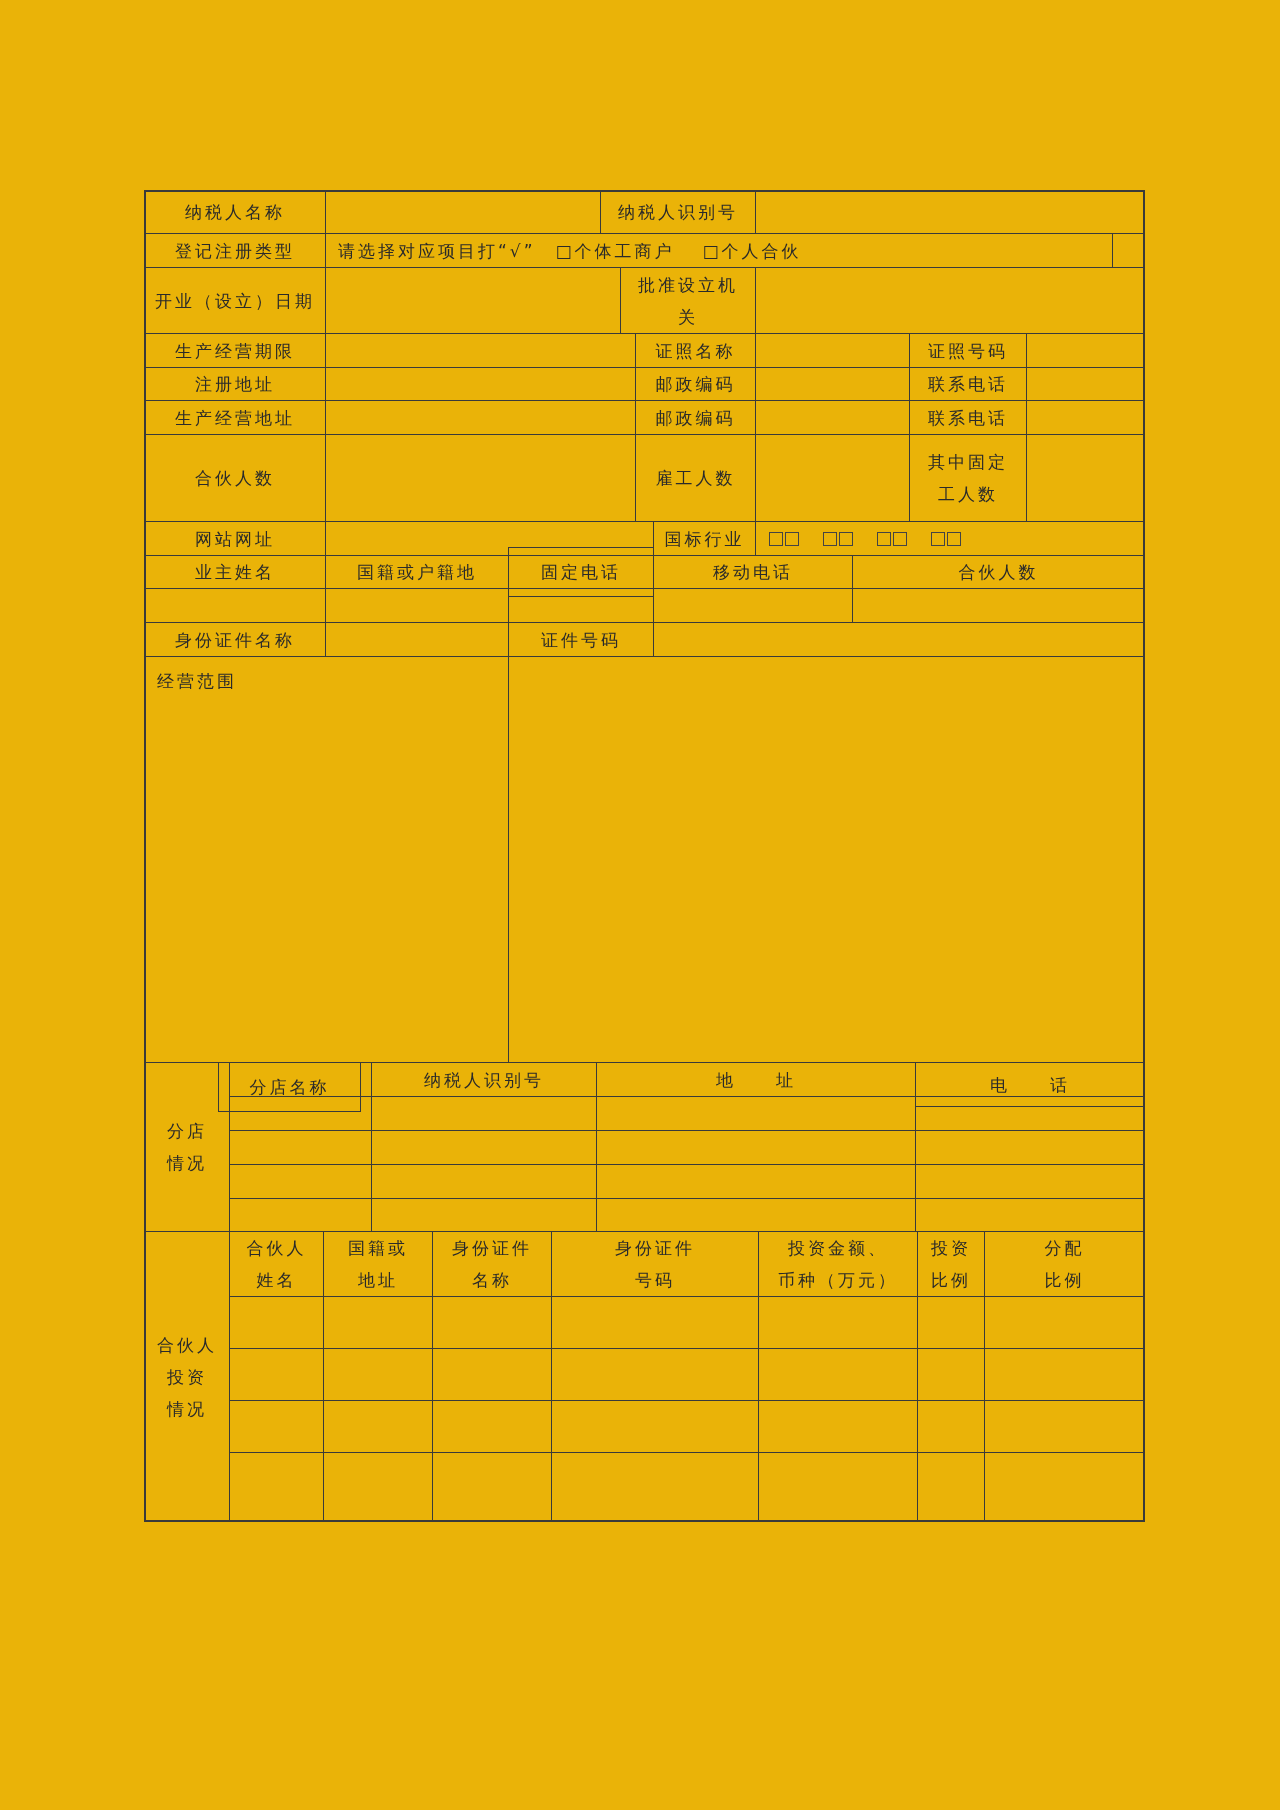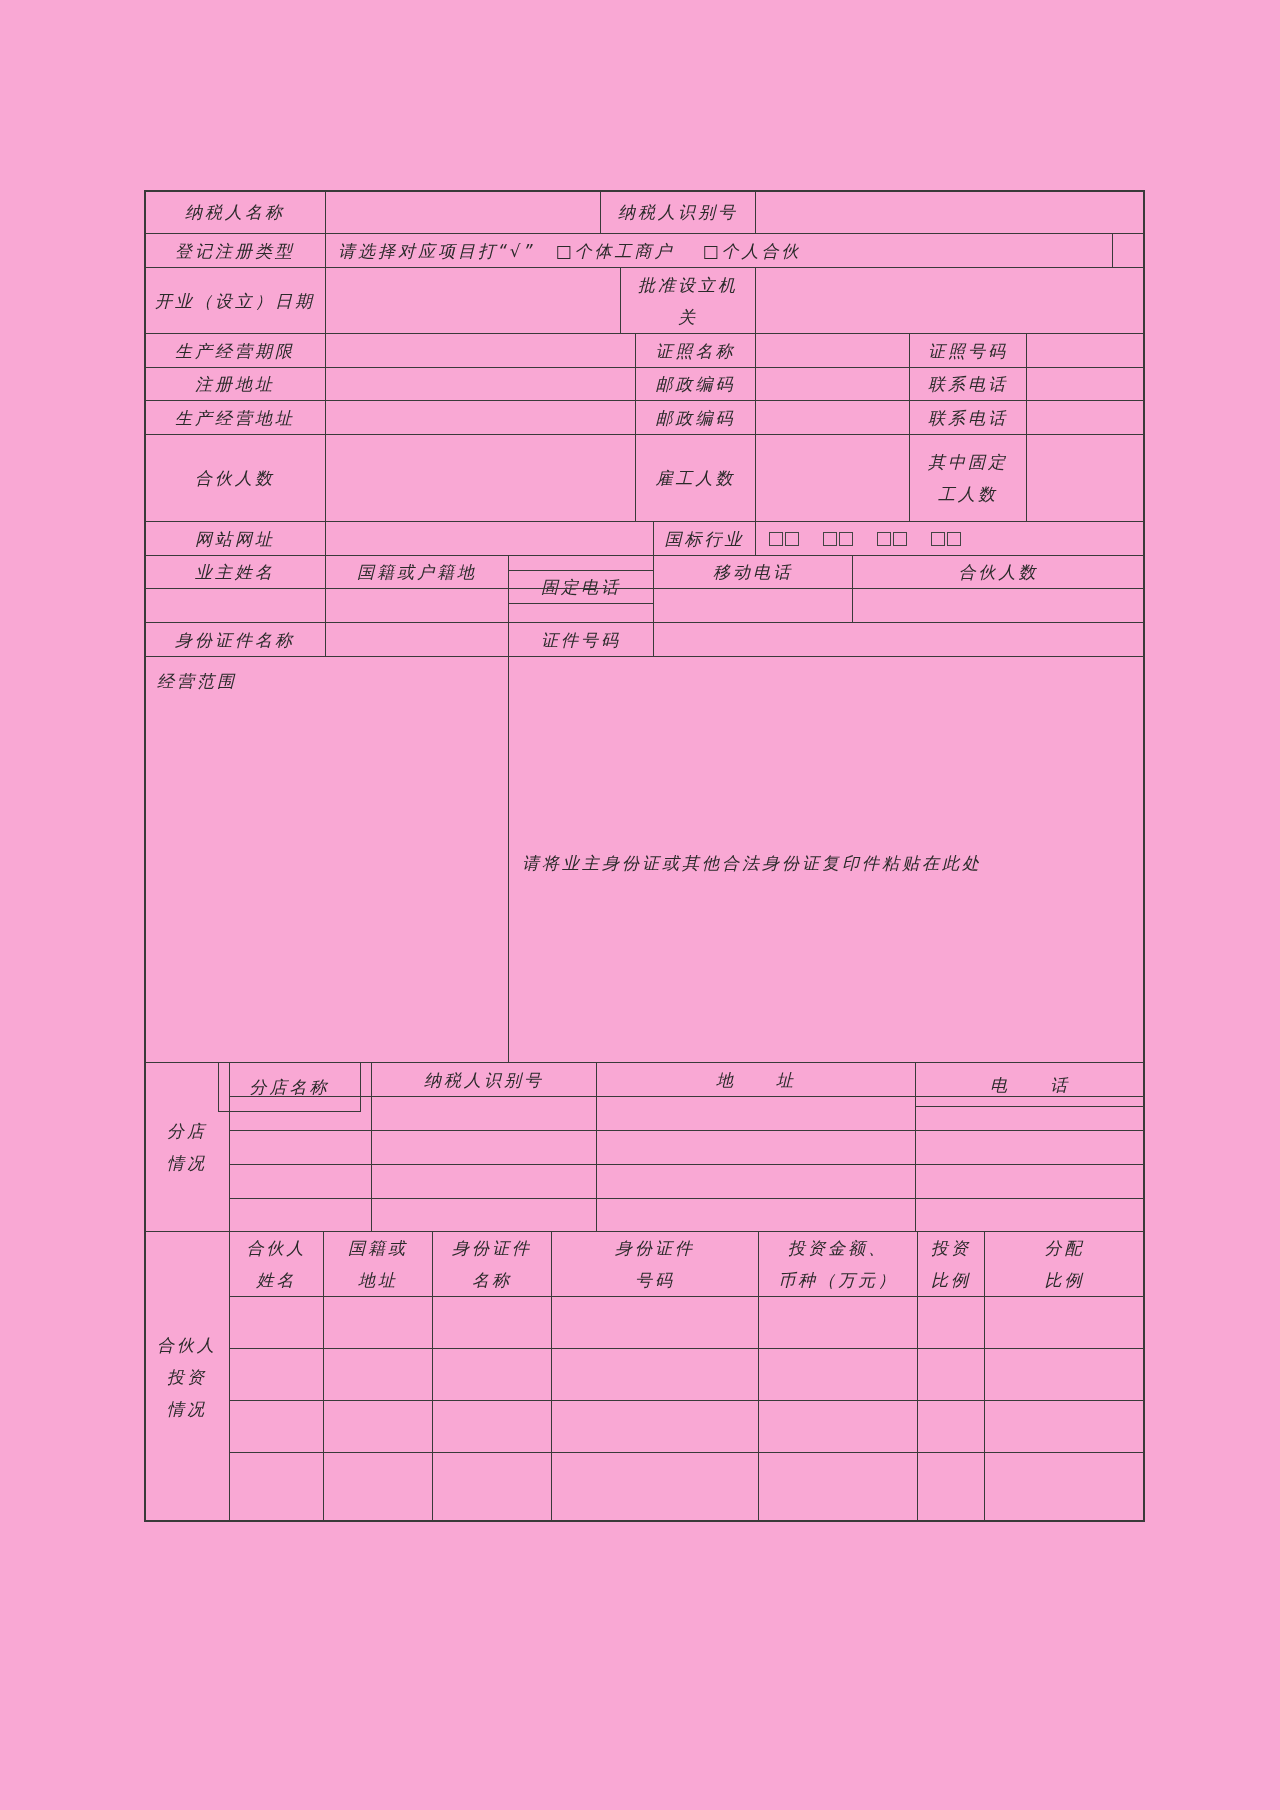--- a/index.html
+++ b/index.html
@@ -1,18 +1,18 @@
 <!DOCTYPE html>
 <html><head>
 <meta charset="utf-8">
 <style>
   html, body { margin:0; padding:0; background:#ffffff; }
   body { width:1280px; height:1810px; position:relative; overflow:hidden;
          font-family:"DejaVu Sans", "Liberation Sans", sans-serif; color:#2a2a2a; }
-  .page { position:absolute; left:0; top:0; width:1280px; height:1810px; background:#f9a8d4;font-style:italic; }
+  .page { position:absolute; left:0; top:0; width:1280px; height:1810px; background:#eab308; }
   .cell { position:absolute; box-sizing:border-box; border:1px solid #3a3a3a;
           display:flex; align-items:center; justify-content:center; text-align:center;
           font-size:17px; letter-spacing:3px; line-height:32px; background:transparent; }
   .cell.left { justify-content:flex-start; padding-left:12px; }
   .cell.top { align-items:flex-start; padding-top:8px; }
   .cell.input { cursor:text; }
   .ml { white-space:pre-line; }
   .outer { position:absolute; left:144px; top:190px; width:1001px; height:1332px;
            border:2px solid #3a3a3a; box-sizing:border-box; pointer-events:none; }
   .box { display:inline-block; width:12px; height:12px; border:1.5px solid #444; margin:0 1px; vertical-align:-1px; }
@@ -78,40 +78,39 @@
   <div class="cell" style="left:653px;top:521px;width:103px;height:35px;">国标行业</div>
   <div class="cell left" style="left:755px;top:521px;width:390px;height:35px;">
     <span class="boxgrp"><span class="box"></span><span class="box"></span></span>
     <span class="boxgrp"><span class="box"></span><span class="box"></span></span>
     <span class="boxgrp"><span class="box"></span><span class="box"></span></span>
     <span class="boxgrp"><span class="box"></span><span class="box"></span></span>
   </div>
 
   <div class="cell" style="left:144px;top:555px;width:182px;height:34px;">业主姓名</div>
   <div class="cell" style="left:325px;top:555px;width:184px;height:34px;">国籍或户籍地</div>
-  <div class="cell" style="left:508px;top:570px;width:146px;height:34px;">固定电话</div>
+  <div class="cell" style="left:508px;top:547px;width:146px;height:50px;">固定电话</div>
   <div class="cell" style="left:653px;top:555px;width:200px;height:34px;">移动电话</div>
   <div class="cell" style="left:852px;top:555px;width:293px;height:34px;">合伙人数</div>
 
   <div class="cell input" style="left:144px;top:588px;width:182px;height:35px;"></div>
   <div class="cell input" style="left:325px;top:588px;width:184px;height:35px;"></div>
   <div class="cell input" style="left:508px;top:588px;width:146px;height:35px;"></div>
   <div class="cell input" style="left:653px;top:588px;width:200px;height:35px;"></div>
   <div class="cell input" style="left:852px;top:588px;width:293px;height:35px;"></div>
 
   <div class="cell" style="left:144px;top:622px;width:182px;height:35px;">身份证件名称</div>
   <div class="cell input" style="left:325px;top:622px;width:184px;height:35px;"></div>
   <div class="cell" style="left:508px;top:622px;width:146px;height:35px;">证件号码</div>
   <div class="cell input" style="left:653px;top:622px;width:492px;height:35px;"></div>
 
   <div class="cell left top" style="left:144px;top:656px;width:365px;height:407px;">
     <span>经营范围</span>
   </div>
   <div class="cell" style="left:508px;top:656px;width:637px;height:407px;"></div>
-  <div class="paste-note">请将业主身份证或其他合法身份证复印件粘贴在此处</div>
 
   <div class="cell ml" style="left:144px;top:1062px;width:86px;height:170px;">分店
 情况</div>
   <div class="cell" style="left:218px;top:1062px;width:143px;height:50px;">分店名称</div>
   <div class="cell" style="left:371px;top:1062px;width:226px;height:35px;">纳税人识别号</div>
   <div class="cell" style="left:596px;top:1062px;width:320px;height:35px;">地　　址</div>
   <div class="cell" style="left:915px;top:1062px;width:230px;height:45px;">电　　话</div>
 
   <div>
     <div class="cell input" style="left:229px;top:1096px;width:143px;height:35px;"></div>

